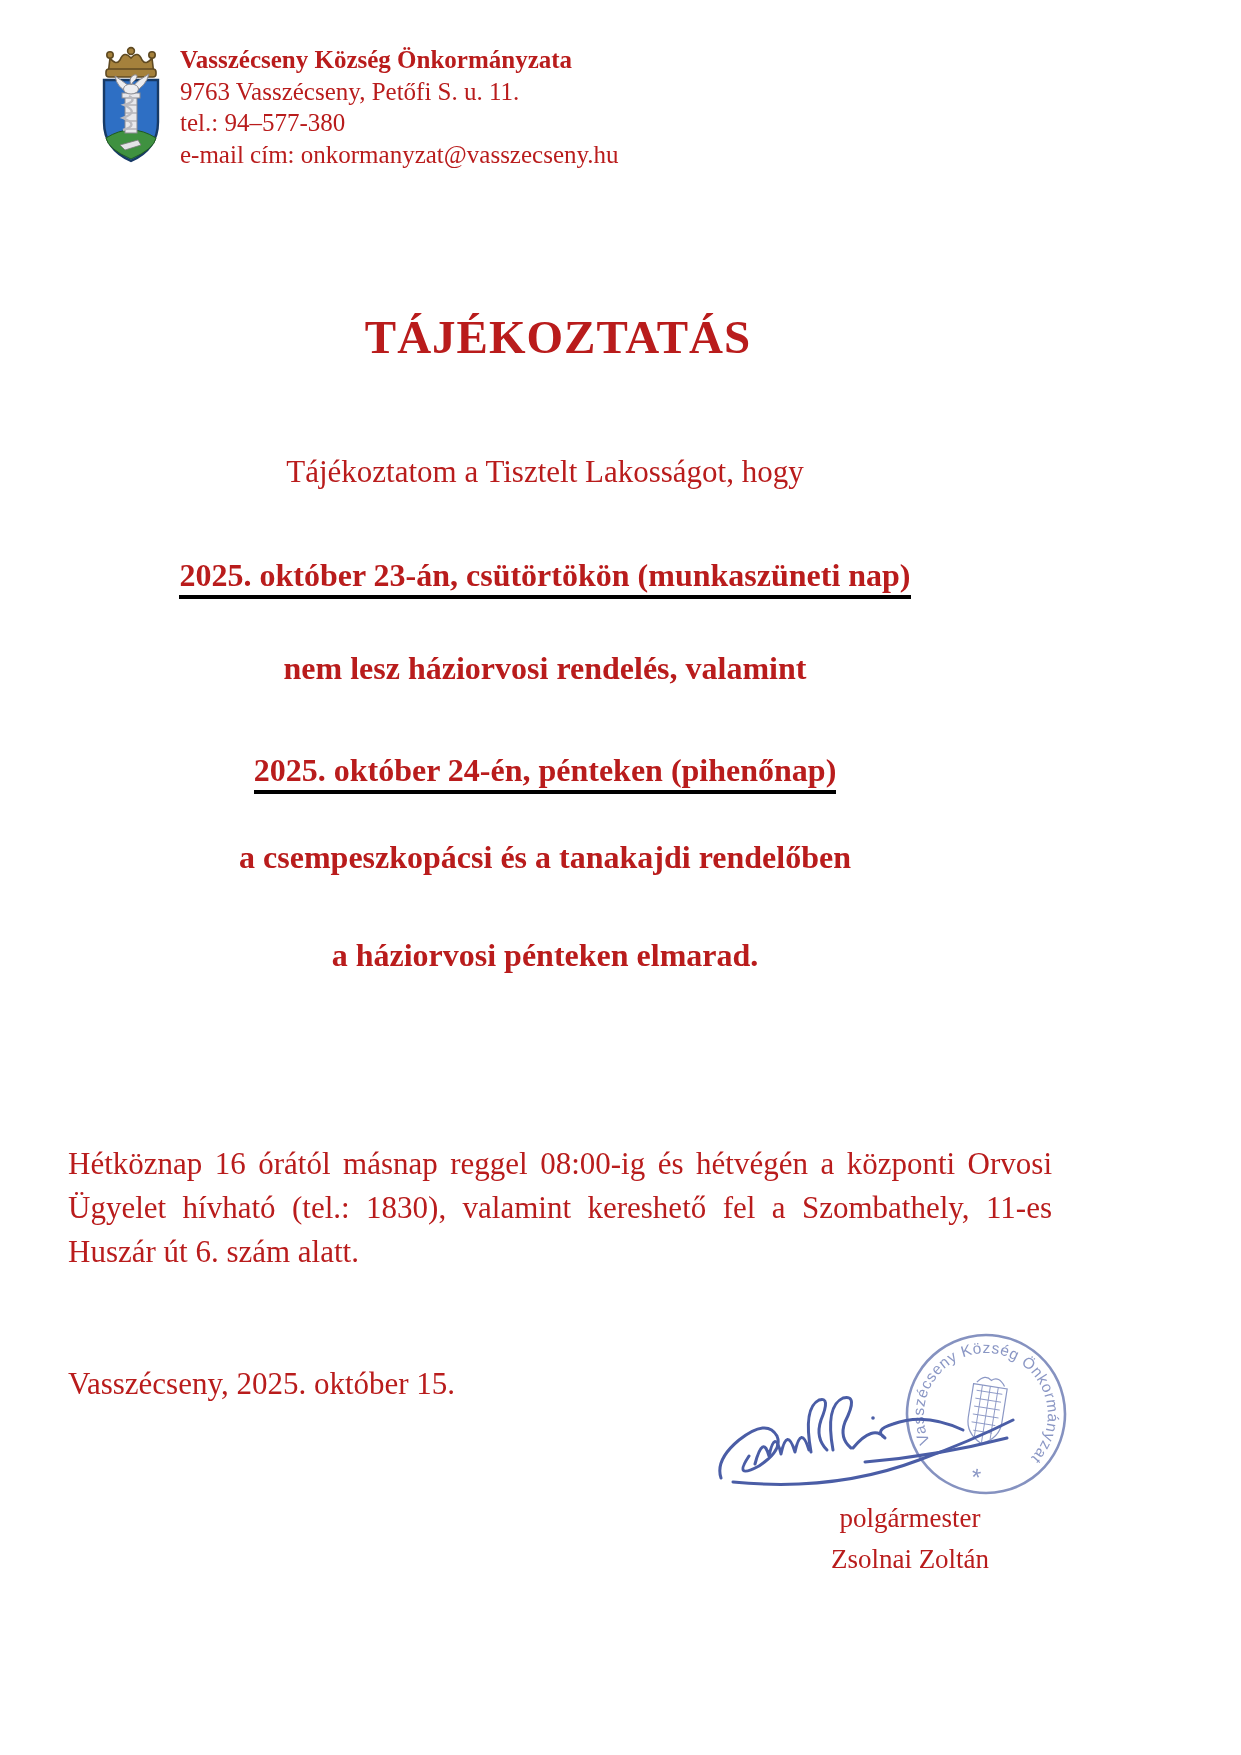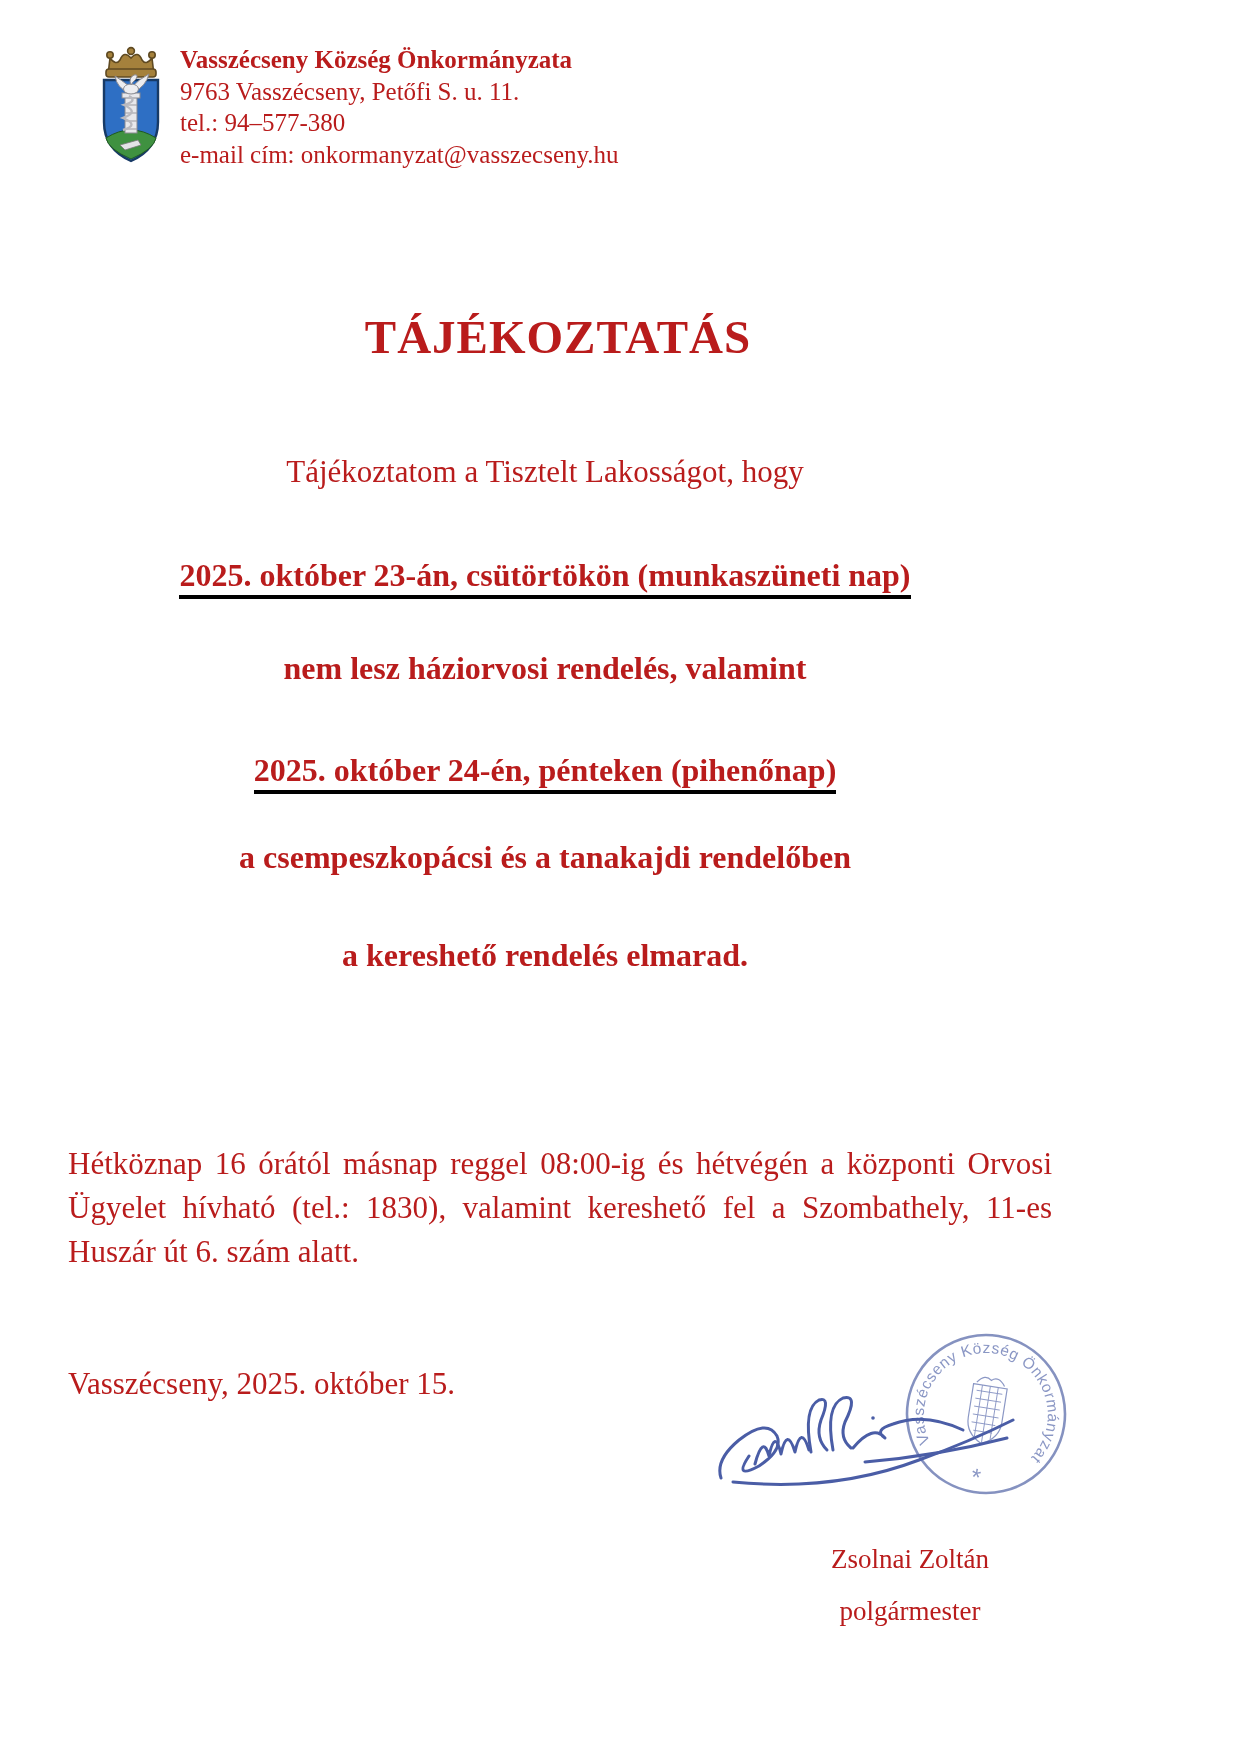--- a/index.html
+++ b/index.html
@@ -90,21 +90,21 @@
   }
   .signer {
     position: absolute;
     left: 755px;
     width: 310px;
     margin: 0;
     text-align: center;
     font-size: 27px;
   }
   .signer.name { top: 1544px; }
-  .signer.role { top: 1596px; font-family: Liberation Serif, serif; }
+  .signer.role { top: 1503px; font-family: Liberation Serif, serif; }
 
   .stamp text, .stamp textPath {
     font-family: "Liberation Sans", sans-serif;
   }
 </style>
 </head>
 <body>
 
 <div class="page">
 
@@ -149,21 +149,21 @@
   </div>
 
   <h1 class="notice-title">TÁJÉKOZTATÁS</h1>
 
   <p class="cline t-intro">Tájékoztatom a Tisztelt Lakosságot, hogy</p>
 
   <p class="cline bold t-l0"><span class="ul">2025. október 23-án, csütörtökön (munkaszüneti nap)</span></p>
   <p class="cline bold t-l1">nem lesz háziorvosi rendelés, valamint</p>
   <p class="cline bold t-l2"><span class="ul">2025. október 24-én, pénteken (pihenőnap)</span></p>
   <p class="cline bold t-l3">a csempeszkopácsi és a tanakajdi rendelőben</p>
-  <p class="cline bold t-l4">a kereshető rendelés elmarad.</p>
+  <p class="cline bold t-l4">a háziorvosi pénteken elmarad.</p>
 
   <p class="duty">Hétköznap 16 órától másnap reggel 08:00-ig és hétvégén a központi Orvosi Ügyelet hívható (tel.: 1830), valamint kereshető fel a Szombathely, 11-es Huszár út 6. szám alatt.</p>
 
   <p class="date-line">Vasszécseny, 2025. október 15.</p>
 
   <svg class="stamp" viewBox="0 0 172 172" aria-hidden="true">
     <g transform="rotate(9 86 86)" stroke="#7583b8" fill="none">
       <circle cx="86" cy="86" r="79" stroke-width="2.6"></circle>
       <defs>
         <path id="stamp-arc" d="M 35.2,122.6 A 62,62 0 1 1 136.8,122.6"></path>

